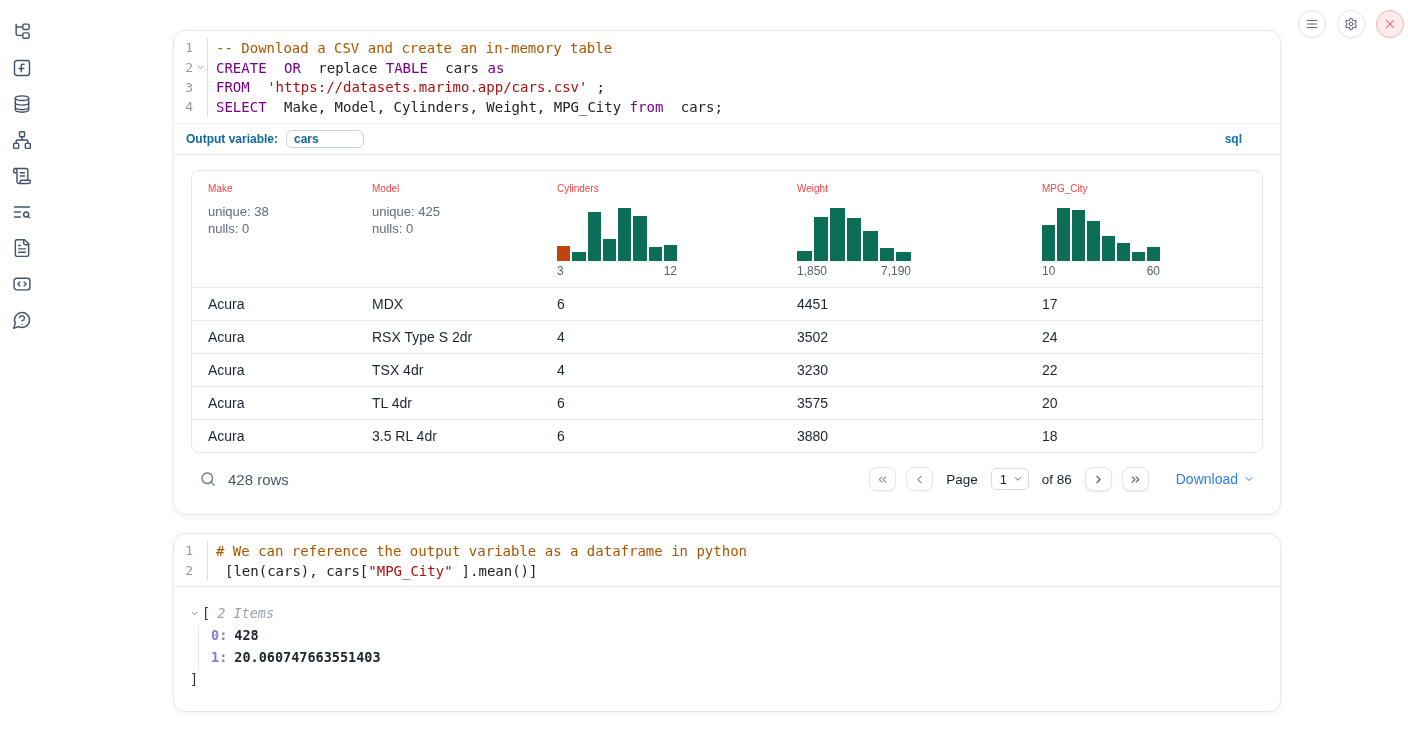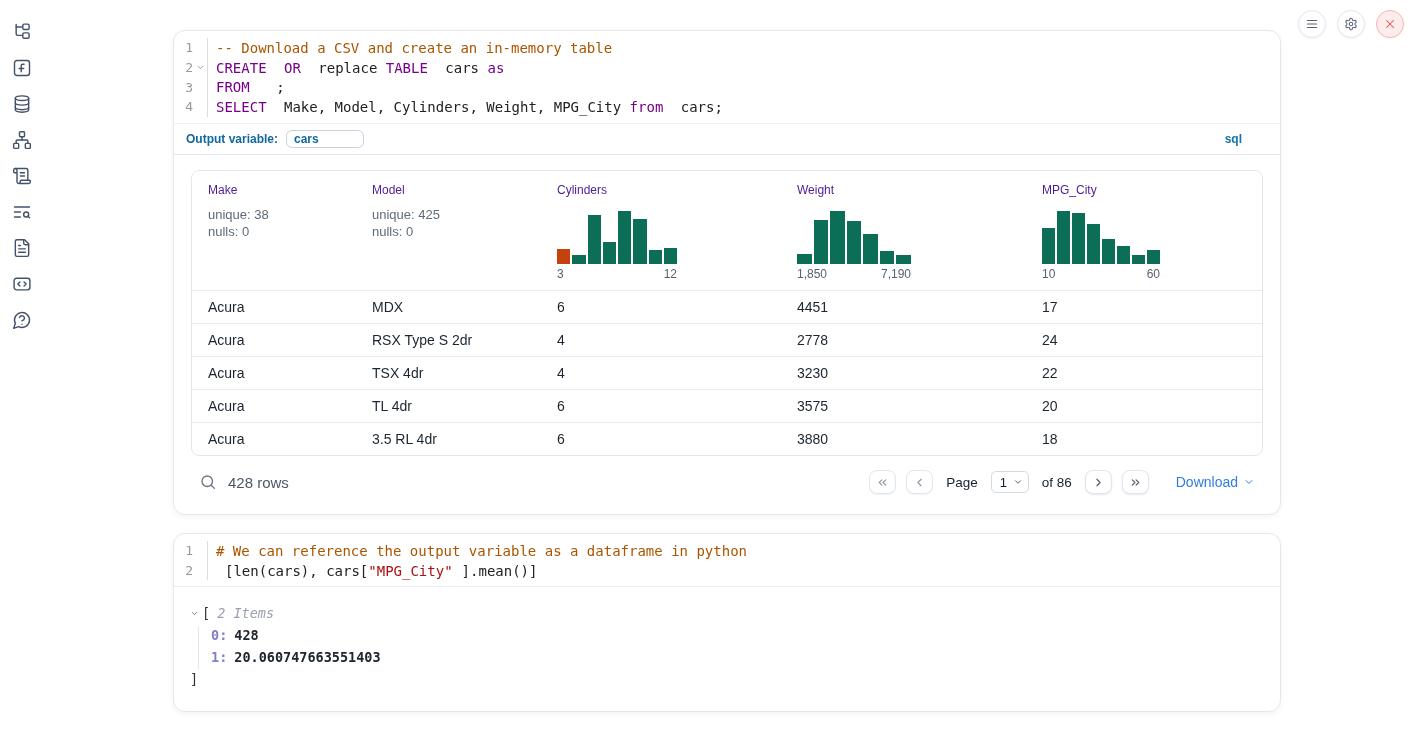--- a/index.html
+++ b/index.html
@@ -60,21 +60,21 @@
     margin-left:8px; width:78px; height:18px; border:1px solid #c9d2dd; border-radius:6px;
     padding:0 7px; font-size:12px; font-weight:700; color:#11689e;
     font-family:"Liberation Sans", sans-serif; outline:none; background:#fff;
   }
   .lang-badge { margin-left:auto; font-size:12px; font-weight:700; color:#1472ab; cursor:pointer; }
 
   
   .table-wrap { margin:15px 17px 0 17px; border:1px solid #e3e8ee; border-radius:8px; overflow:hidden; }
   table { width:100%; border-collapse:collapse; font-size:14px; table-layout:fixed; }
   th { vertical-align:top; text-align:left; padding:12px 16px 9px 16px; font-weight:400; cursor:pointer; }
-  .col-label { font-size:12px; color:#4c1d95; }
+  .col-label { font-size:10px; color:#ef4444; }
   .col-stats { margin-top:9px; font-size:13px; color:#5f6b7a; line-height:17px; }
   .hist { margin-top:13px; display:flex; align-items:flex-end; gap:2px; height:54px; }
   .hist .bar { flex:1; background:#0d6e58; }
   .hist .bar.orange { background:#c4420e; }
   .hist-labels { display:flex; justify-content:space-between; font-size:12px; color:#55626f; margin-top:3px; }
   tbody td { border-top:1px solid #e7ebf0; padding:7px 16px; color:#1c2530; font-size:14px; height:33px; }
 
   
   .table-footer { display:flex; align-items:center; padding:14px 25px 0 25px;justify-content:center; }
   .search-btn { width:18px; height:18px; color:#6b7684; cursor:pointer; }
@@ -237,21 +237,21 @@
             </svg>
           </span>
         </div>
         <div class="code-text"><span class="tk-k">CREATE</span><span class="tk-p"> </span><span class="tk-k">OR</span><span class="tk-p"> replace </span><span class="tk-k">TABLE</span><span class="tk-p"> cars </span><span class="tk-k">as</span></div>
       </div>
       <div class="code-line">
         <div class="gutter">
           <span class="ln">3</span>
           <span class="fold"></span>
         </div>
-        <div class="code-text"><span class="tk-k">FROM</span><span class="tk-p"> </span><span class="tk-p">;</span></div>
+        <div class="code-text"><span class="tk-k">FROM</span><span class="tk-p"> </span><span class="tk-s">'https://datasets.marimo.app/cars.csv'</span><span class="tk-p">;</span></div>
       </div>
       <div class="code-line">
         <div class="gutter">
           <span class="ln">4</span>
           <span class="fold"></span>
         </div>
         <div class="code-text"><span class="tk-k">SELECT</span><span class="tk-p"> Make, Model, Cylinders, Weight, MPG_City </span><span class="tk-k">from</span><span class="tk-p"> cars;</span></div>
       </div>
     </div>
 
@@ -343,21 +343,21 @@
             <td>Acura</td>
             <td>MDX</td>
             <td>6</td>
             <td>4451</td>
             <td>17</td>
           </tr>
           <tr>
             <td>Acura</td>
             <td>RSX Type S 2dr</td>
             <td>4</td>
-            <td>2778</td>
+            <td>3502</td>
             <td>24</td>
           </tr>
           <tr>
             <td>Acura</td>
             <td>TSX 4dr</td>
             <td>4</td>
             <td>3230</td>
             <td>22</td>
           </tr>
           <tr>

